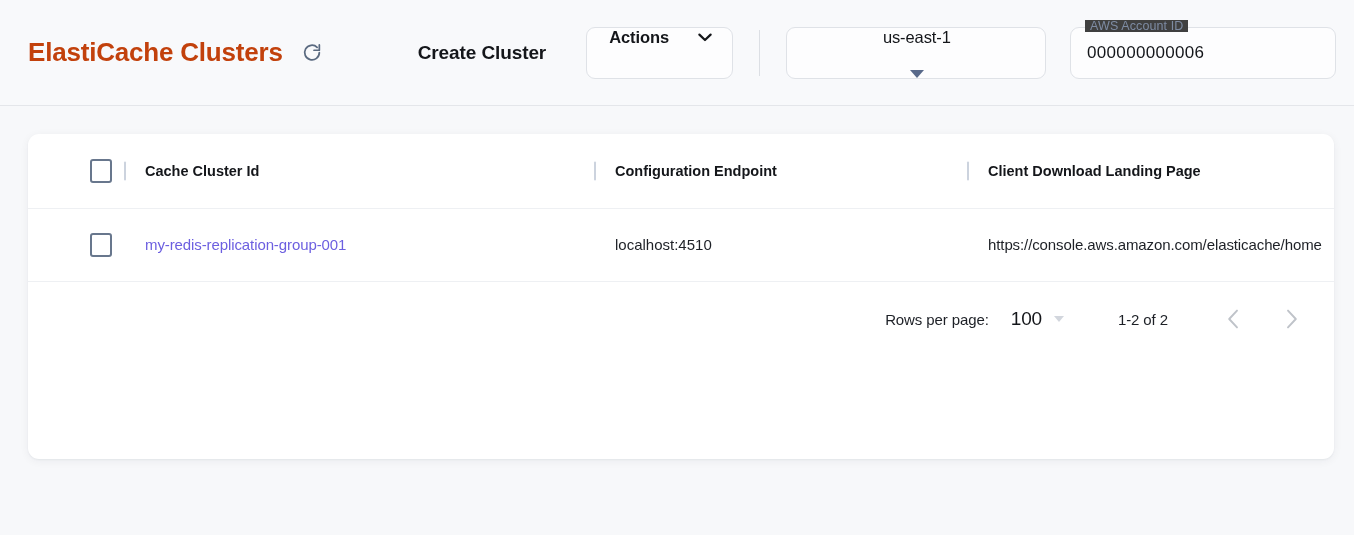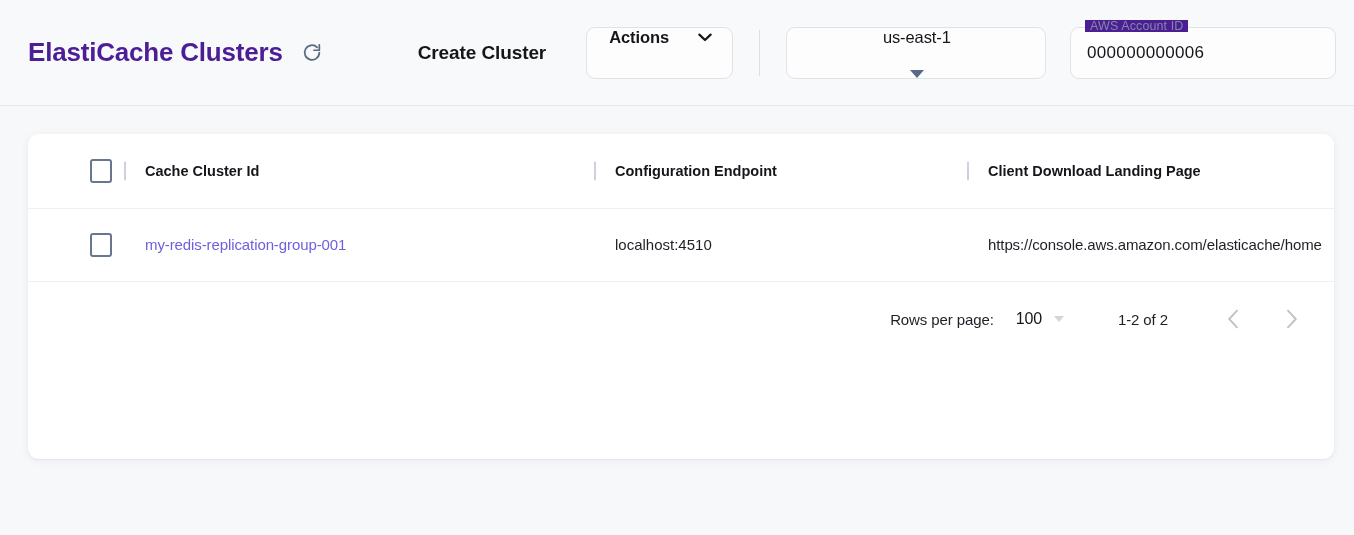--- a/index.html
+++ b/index.html
@@ -29,21 +29,21 @@
   .title-block {
     display: flex;
     align-items: center;
     gap: 14px;
     flex: 0 0 auto;
   }
 
   .page-title {
     font-size: 26px;
     font-weight: 700;
-    color: #4c1d95;
+    color: #c2410c;
     letter-spacing: -0.2px;
     white-space: nowrap;
   }
 
   .refresh-btn {
     width: 30px;
     height: 30px;
     display: flex;
     align-items: center;
     justify-content: center;
@@ -137,21 +137,21 @@
     border-radius: 9px;
     background: #fdfdfe;
     display: flex;
     align-items: center;
     padding: 0 16px;
   }
   .account-legend {
     position: absolute;
     top: -8px;
     left: 14px;
-    background: #4c1d95;
+    background: #404040;
     padding: 0 5px;
     font-size: 12.5px;
     color: #7d8ba3;
     letter-spacing: 0.1px;
     line-height: 1;
   }
   .account-value {
     font-size: 17px;
     color: #14161a;
     letter-spacing: 0.3px;
@@ -267,21 +267,21 @@
     letter-spacing: -0.1px;
   }
   .rows-select {
     display: flex;
     align-items: center;
     gap: 12px;
     margin-left: 22px;
     cursor: pointer;
   }
   .rows-value {
-    font-size: 16px;
+    font-size: 19px;
     color: #14161a;
     letter-spacing: -0.2px;
   }
   .caret-sm {
     width: 0; height: 0;
     border-left: 5px solid transparent;
     border-right: 5px solid transparent;
     border-top: 6px solid #d2d6dd;
   }
   .range-label {

